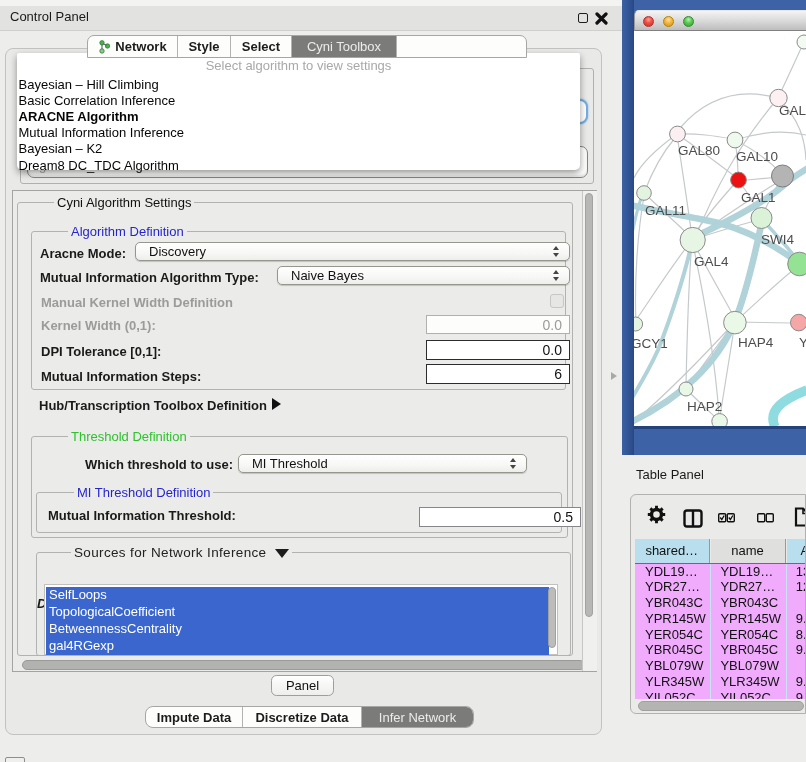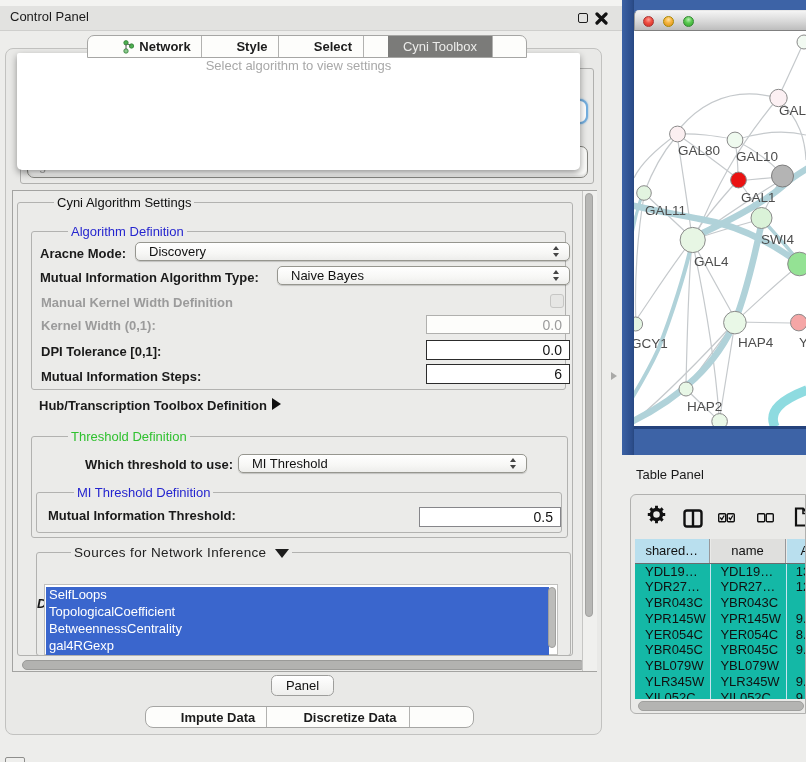--- a/index.html
+++ b/index.html
@@ -10,21 +10,21 @@
   .bold { font-weight:bold; }
   .gray { color:#9b9b9b; }
   .combo { position:absolute; background:linear-gradient(#ffffff,#f7f7f5 60%,#ededeb); border:1px solid #96968f; border-radius:5px; box-shadow:0 1px 1px rgba(0,0,0,0.18); font-size:13px; color:#111; }
   .combo .ctext { position:absolute; left:13px; top:0; bottom:0; display:flex; align-items:center; }
   .arrows { position:absolute; right:9px; top:50%; width:7px; height:0; }
   .arrows .up { position:absolute; left:0; top:-6px; width:0; height:0; border-left:3.5px solid transparent; border-right:3.5px solid transparent; border-bottom:4.5px solid #444; }
   .arrows .dn { position:absolute; left:0; top:1.5px; width:0; height:0; border-left:3.5px solid transparent; border-right:3.5px solid transparent; border-top:4.5px solid #444; }
   .inp { position:absolute; background:#fff; font-size:14px; color:#111; text-align:right; padding-right:7px; line-height:18px; }
   .grp { position:absolute; border:1px solid #b2b2b0; border-radius:3px; }
   .grplbl { position:absolute; background:#ebebe9; padding:0 3px; font-size:13px; white-space:nowrap;margin-left:30px; }
-  .tabseg { float:left; height:100%; display:flex; align-items:center; justify-content:center; font-size:13px; font-weight:bold; color:#1c1c1c; border-right:1px solid #b2b2b0;margin-left:24px; }
+  .tabseg { float:left; height:100%; display:flex; align-items:center; justify-content:center; font-size:13px; font-weight:bold; color:#1c1c1c; border-right:1px solid #b2b2b0; }
   .tabsel { background:#7b7b79; color:#ececea; }
 </style>
 </head>
 <body>
 
 <div class="abs" style="left:0;top:0;width:622px;height:6px;background:#f3f3f1;"></div>
 <div class="abs" style="left:0;top:6px;width:622px;height:25px;background:#e2e2e0;border-bottom:1px solid #cfcfcd;"></div>
 <div class="abs lbl" style="left:10px;top:9px;">Control Panel</div>
 <div class="abs" style="left:578px;top:13px;width:10px;height:10px;border:1.5px solid #1d1d1d;border-radius:2px;"></div>
 <svg class="abs" style="left:595px;top:12px;" width="13" height="13" viewBox="0 0 13 13">
@@ -47,20 +47,28 @@
   <div class="tabseg" style="width:119px;">Discretize Data</div>
   <div class="tabseg tabsel" style="width:111px;border-right:none;font-weight:normal;">Infer Network</div>
 </div>
 
 <div class="abs" style="left:611px;top:372px;width:0;height:0;border-top:4px solid transparent;border-bottom:4px solid transparent;border-left:6px solid #a9a9a7;"></div>
 
 <div class="abs" style="left:5px;top:757px;width:20px;height:12px;border:1.5px solid #8e8e8c;border-radius:2px;background:#efefed;"></div>
 
 <div class="abs" style="left:17px;top:53px;width:563px;height:117px;background:#fff;border-radius:2px 2px 5px 5px;box-shadow:0 3px 7px rgba(0,0,0,0.40);z-index:5;">
   <div style="position:absolute;left:0;top:5px;width:100%;text-align:center;font-size:13px;color:#a8a8a8;">Select algorithm to view settings</div>
+  <div style="position:absolute;left:1.5px;top:23.5px;font-size:13px;color:#060606;line-height:16.2px;">
+    Bayesian – Hill Climbing<br>
+    Basic Correlation Inference<br>
+    <span class="bold">ARACNE Algorithm</span><br>
+    Mutual Information Inference<br>
+    Bayesian – K2<br>
+    Dream8 DC_TDC Algorithm
+  </div>
 </div>
 
 <div class="abs" style="left:87px;top:35px;width:440px;height:23px;background:#fdfdfb;border:1px solid #a6a6a4;border-radius:7px 7px 0 0;overflow:hidden;z-index:10;">
   <div class="tabseg" style="width:90px;">
     <svg width="13" height="14" viewBox="0 0 13 14" style="margin-right:4px;">
         <circle cx="4" cy="2.8" r="2.2" fill="#4caf50" stroke="#2e7d32" stroke-width="0.8"></circle>
         <circle cx="9.5" cy="6" r="2.2" fill="#4caf50" stroke="#2e7d32" stroke-width="0.8"></circle>
         <circle cx="4" cy="11" r="2.2" fill="#8bc98d" stroke="#2e7d32" stroke-width="0.8"></circle>
         <path d="M4 4.5 L4 9 M5.5 4 L8.5 5.2" stroke="#555" stroke-width="1"></path>
       </svg>
@@ -118,21 +126,21 @@
     <span class="arrows">
       <span class="up"></span>
       <span class="dn"></span>
     </span>
   </div>
 
 <div class="grp" style="left:36px;top:492px;width:526px;height:41px;"></div>
 <div class="grplbl" style="left:44px;top:485px;color:#2525cf;">MI Threshold Definition</div>
 
 <div class="abs lbl bold" style="left:48px;top:508px;">Mutual Information Threshold:</div>
-<div class="inp" style="left:419px;top:507px;width:142px;height:20px;border:1px solid #86868a;">0.5</div>
+<div class="inp" style="left:419px;top:507px;width:162px;height:20px;border:1px solid #86868a;">0.5</div>
 
 <div class="grp" style="left:36px;top:552px;width:535px;height:104px;"></div>
 <div class="grplbl" style="left:41px;top:545px;color:#222;font-size:13.5px;letter-spacing:0.35px;">Sources for Network Inference&nbsp;&nbsp;<span style="display:inline-block;width:0;height:0;border-left:7px solid transparent;border-right:7px solid transparent;border-top:9px solid #1c1c1c;vertical-align:-1px;"></span></div>
 
 <div class="abs lbl bold" style="left:37px;top:596px;font-style:italic;">Data Attributes</div>
 
 <div class="abs" style="left:44px;top:584px;width:514px;height:71px;background:#fff;border:1px solid #c0c0be;">
   <div style="position:absolute;left:1px;top:1.5px;width:503px;height:68px;background:#3a66cd;"></div>
   <div style="position:absolute;left:4px;top:2px;font-size:13px;color:#fff;line-height:16.9px;">SelfLoops<br>TopologicalCoefficient<br>BetweennessCentrality<br>gal4RGexp</div>
   <div style="position:absolute;right:1.5px;top:2px;width:8px;height:61px;background:#bcbcba;border:1px solid #a0a09e;border-radius:4px;"></div>
@@ -259,21 +267,21 @@
   <svg style="position:absolute;left:163px;top:12px;" width="16" height="20" viewBox="0 0 16 20">
     <path d="M2 1.5 H9 L14 6.5 V18.5 H2 Z" fill="none" stroke="#111" stroke-width="2.2"></path>
     <path d="M9 1.5 V6.5 H14" fill="none" stroke="#111" stroke-width="1.6"></path>
   </svg>
 
   <div style="position:absolute;left:4px;top:44px;width:74.5px;height:24px;background:#b9dfee;border-right:1px solid #98989a;text-align:center;font-size:13px;color:#111;line-height:24px;">shared…</div>
   <div style="position:absolute;left:79.5px;top:44px;width:75px;height:24px;background:#dfdfdd;border-right:1px solid #98989a;text-align:center;font-size:13px;color:#111;line-height:24px;">name</div>
   <div style="position:absolute;left:155.5px;top:44px;width:21px;height:24px;background:#b9dfee;font-size:13px;color:#111;line-height:24px;padding-left:14px;">A</div>
   <div style="position:absolute;left:4px;top:67.5px;width:172px;height:1px;background:#6c6c6e;"></div>
 
-  <div style="position:absolute;left:4px;top:68.5px;width:172px;height:135px;background:#14b8a6;overflow:hidden;">
+  <div style="position:absolute;left:4px;top:68.5px;width:172px;height:135px;background:#f0abfc;overflow:hidden;">
     <div style="position:absolute;left:74.6px;top:0;width:1px;height:135px;background:#c8e4f0;"></div>
     <div style="position:absolute;left:150.6px;top:0;width:1px;height:135px;background:#c8e4f0;"></div>
     <div style="position:absolute;left:10px;top:0;font-size:13px;color:#111;line-height:15.8px;">YDL19…<br>YDR27…<br>YBR043C<br>YPR145W<br>YER054C<br>YBR045C<br>YBL079W<br>YLR345W<br>YIL052C</div>
     <div style="position:absolute;left:85.4px;top:0;font-size:13px;color:#111;line-height:15.8px;">YDL19…<br>YDR27…<br>YBR043C<br>YPR145W<br>YER054C<br>YBR045C<br>YBL079W<br>YLR345W<br>YIL052C</div>
     <div style="position:absolute;left:160.7px;top:0;font-size:13px;color:#111;line-height:15.8px;">13.<br>12.<br>&nbsp;<br>9.5<br>8.9<br>9.1<br>&nbsp;<br>9.3<br>9.</div>
   </div>
 
   <div style="position:absolute;left:7px;top:206px;width:166px;height:10px;background:#b4b4b2;border:1px solid #a0a09e;border-radius:5px;"></div>
 </div>
 

